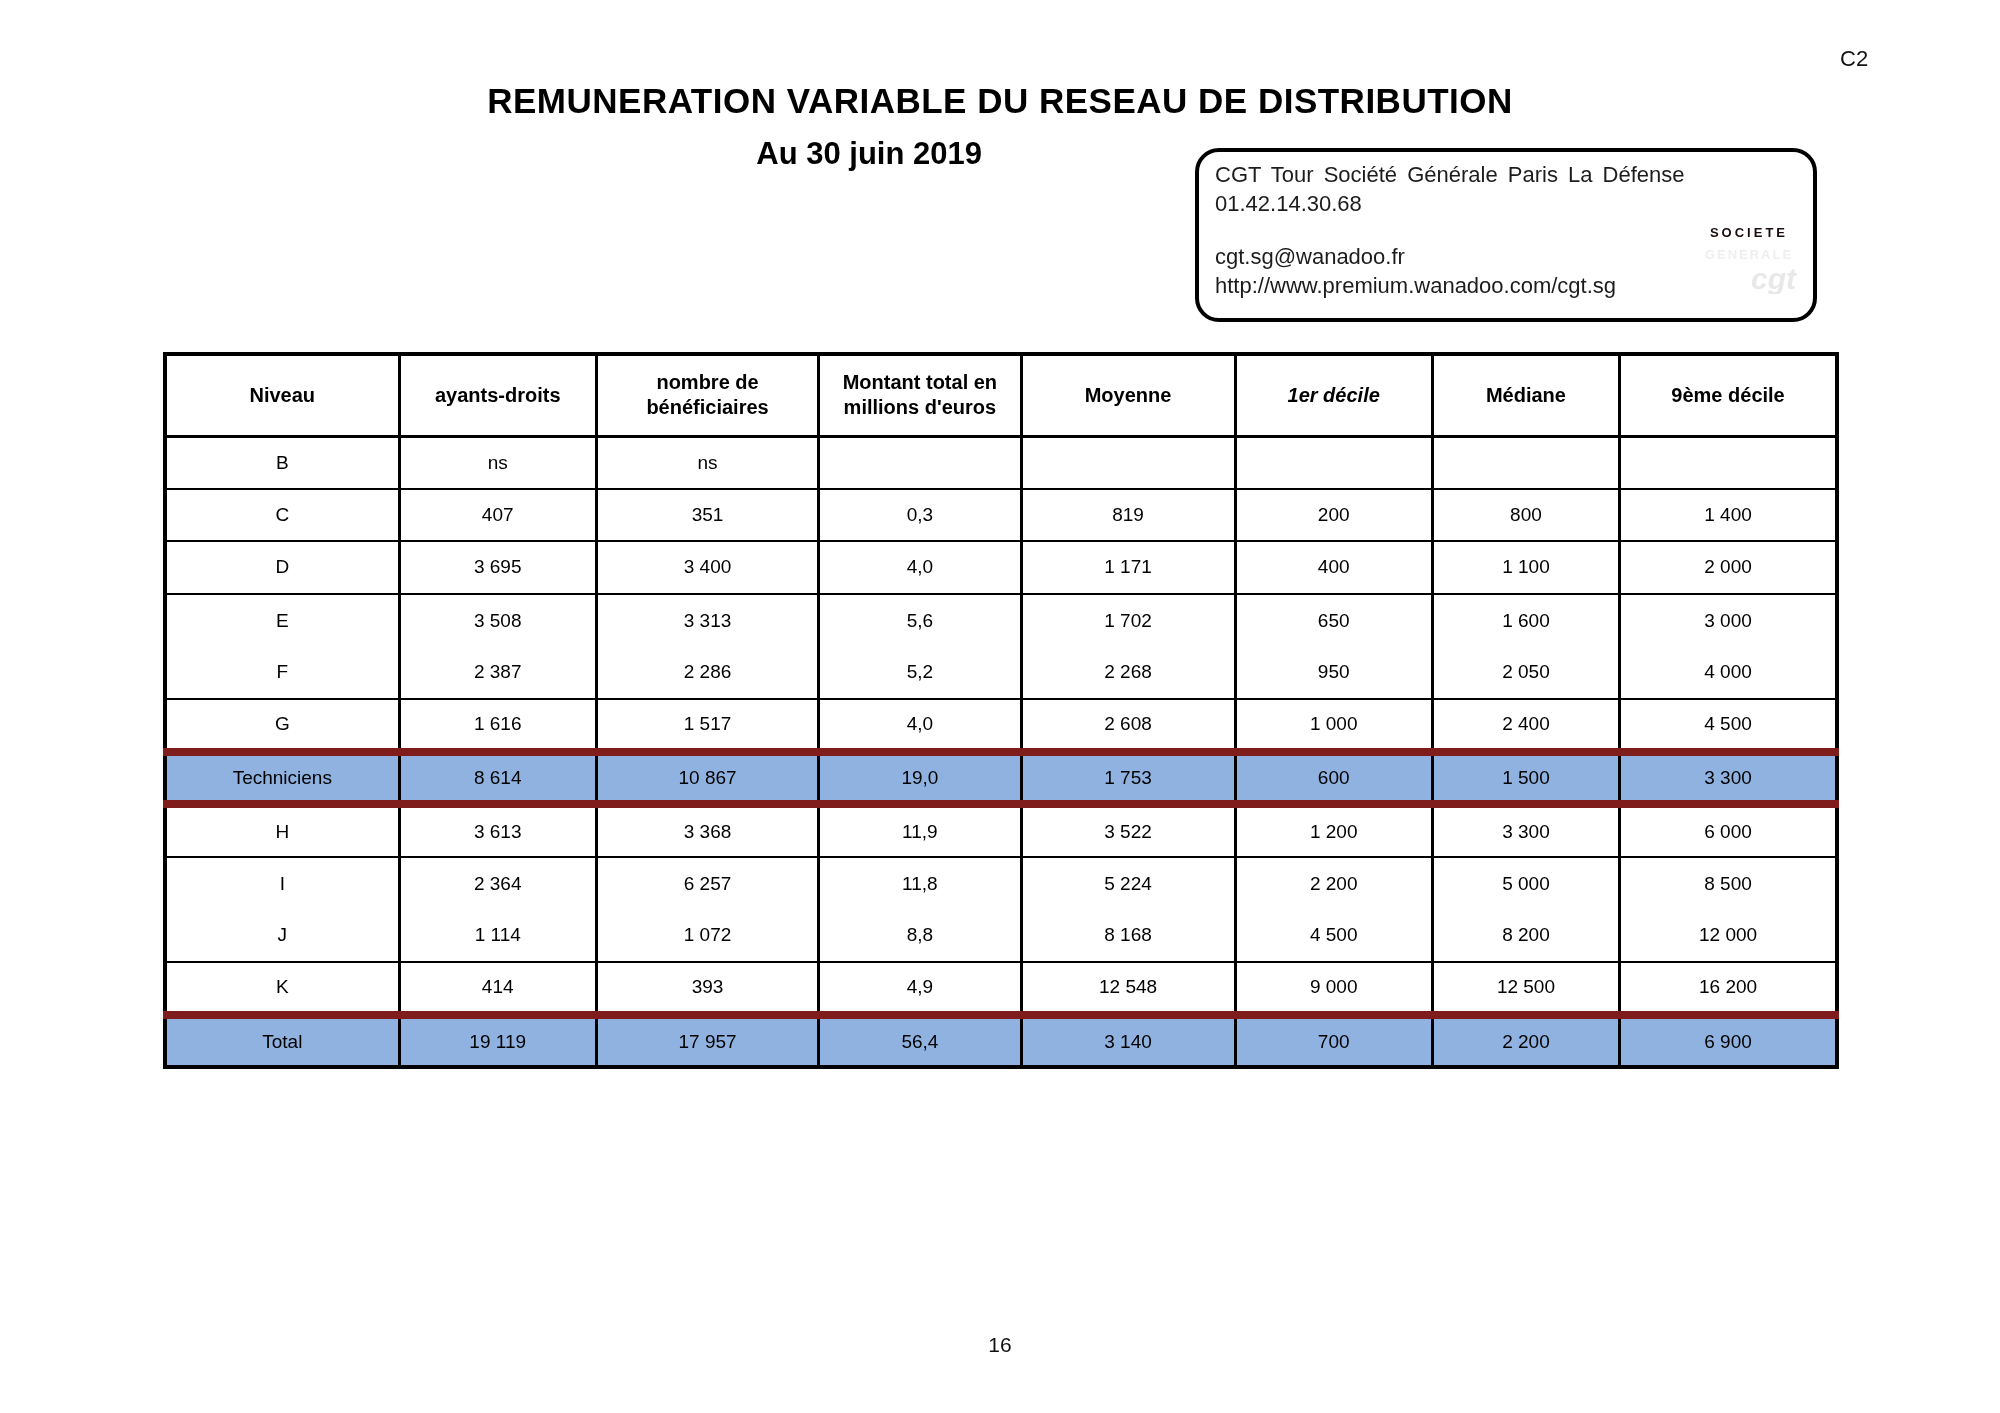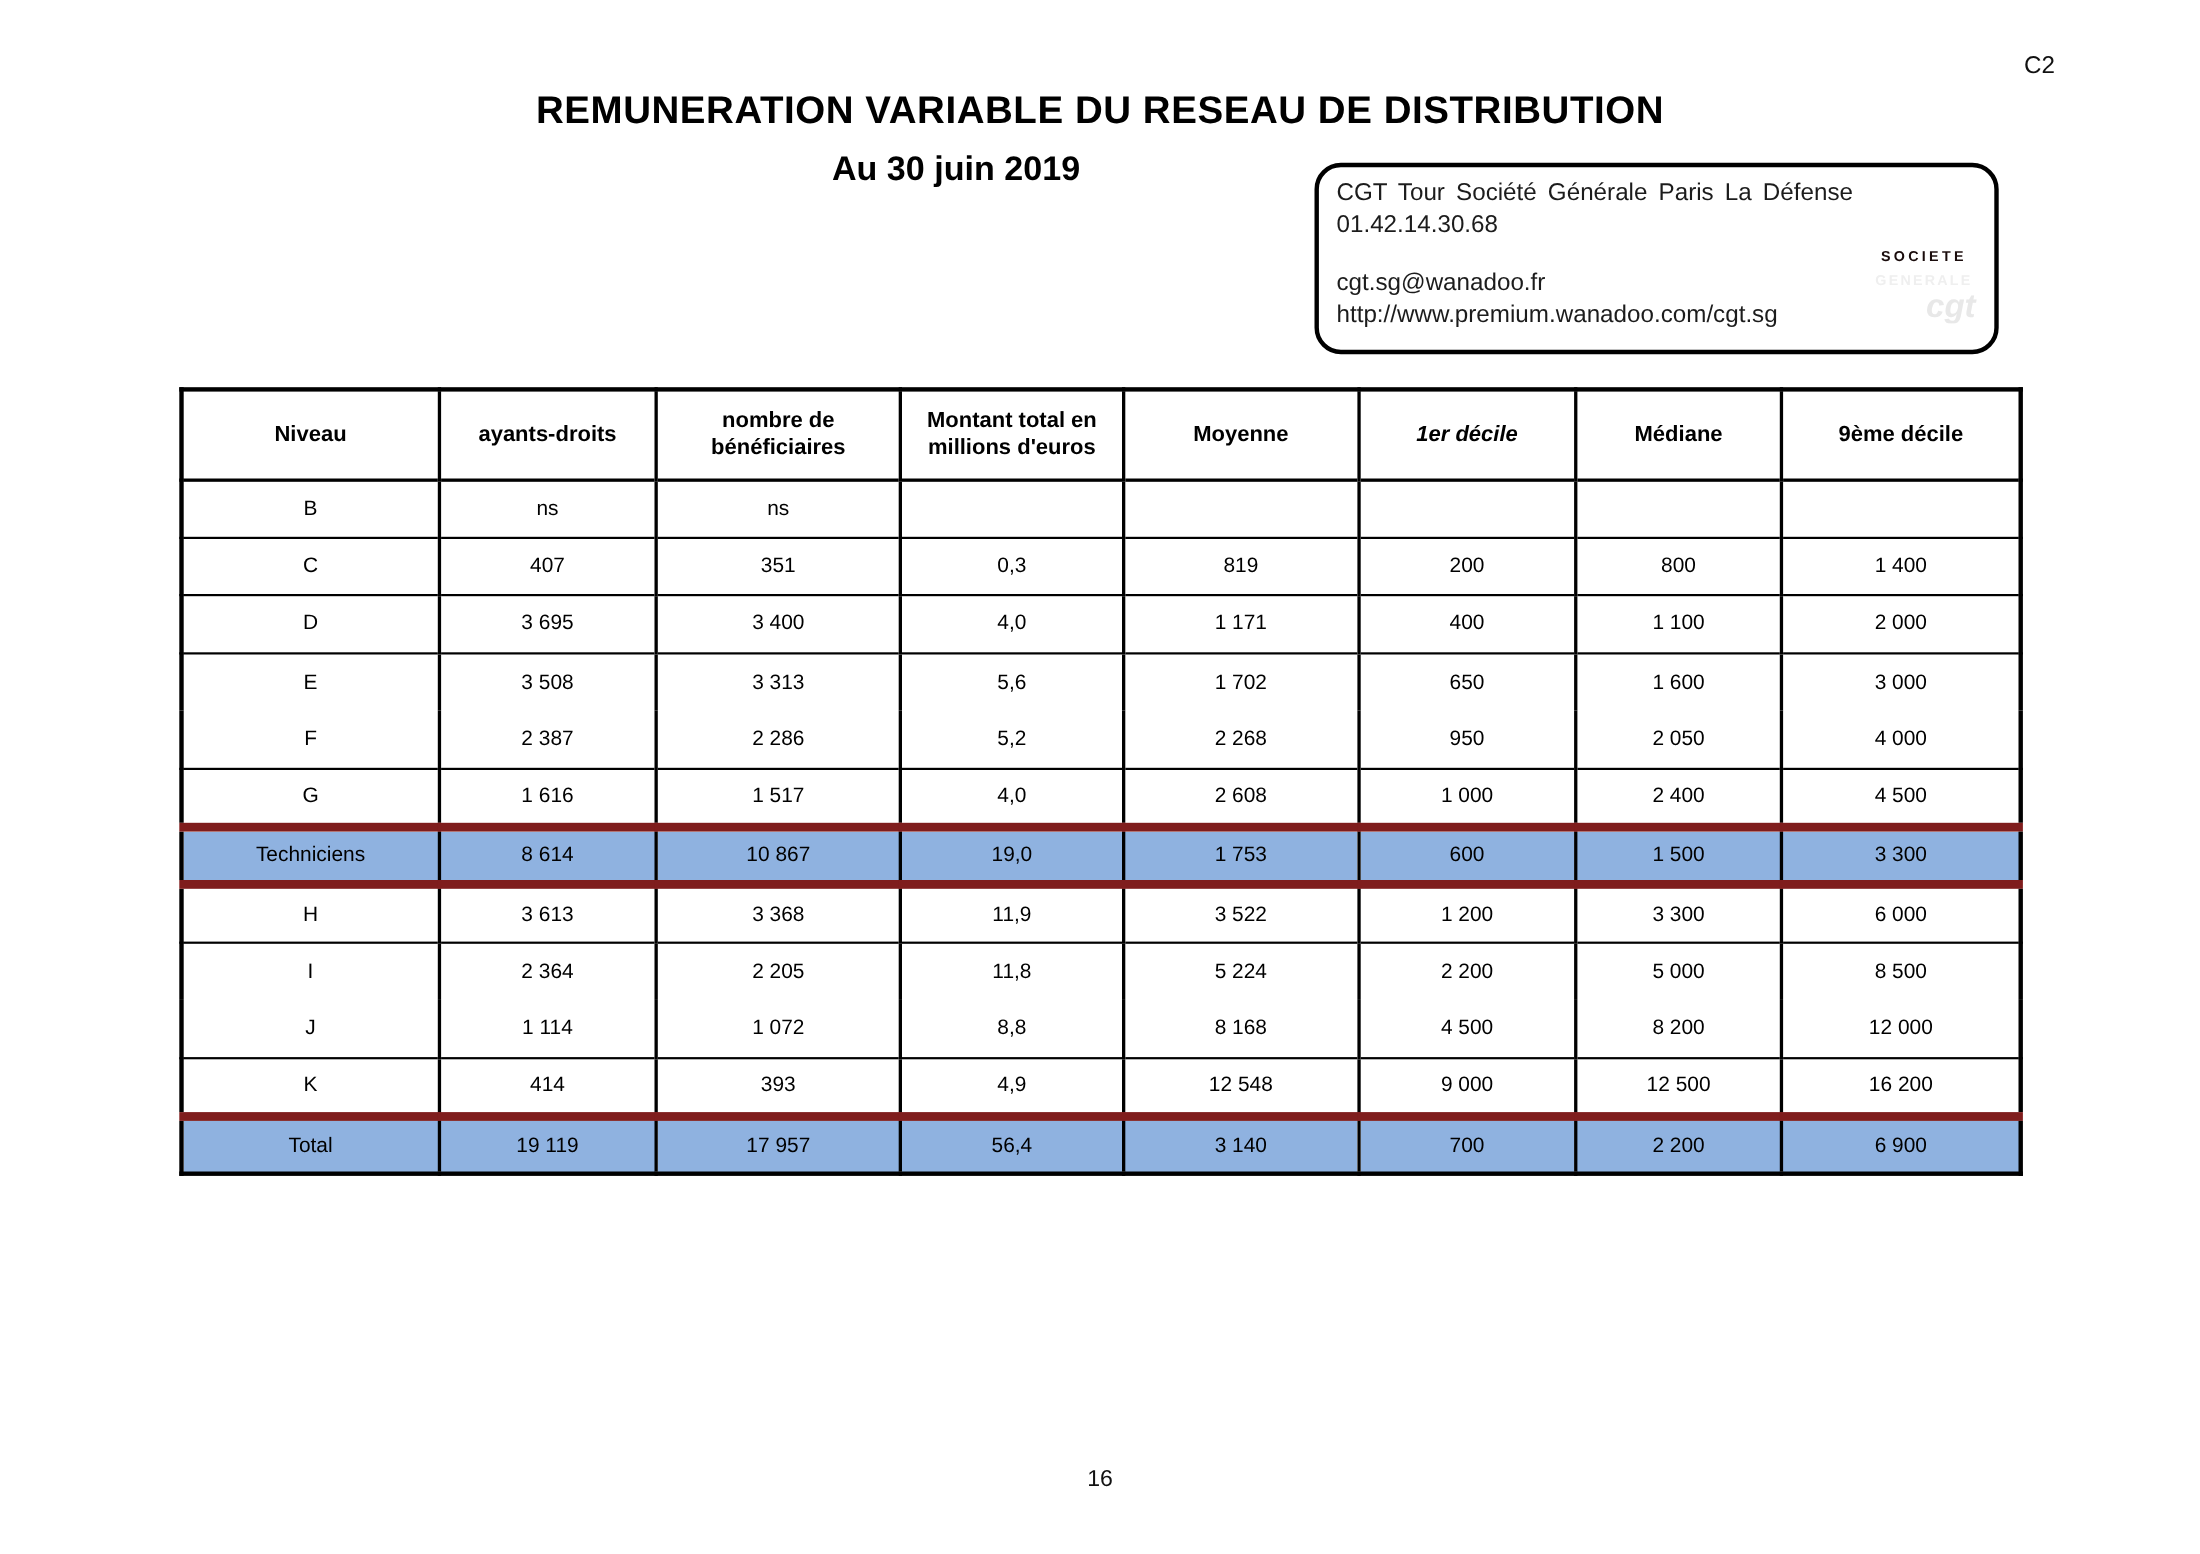--- a/index.html
+++ b/index.html
@@ -234,21 +234,21 @@
           <td>3 368</td>
           <td>11,9</td>
           <td>3 522</td>
           <td>1 200</td>
           <td>3 300</td>
           <td>6 000</td>
         </tr>
         <tr class="bt-thin">
           <td>I</td>
           <td>2 364</td>
-          <td>2 205</td>
+          <td>6 257</td>
           <td>11,8</td>
           <td>5 224</td>
           <td>2 200</td>
           <td>5 000</td>
           <td>8 500</td>
         </tr>
         <tr class="bt-none">
           <td>J</td>
           <td>1 114</td>
           <td>1 072</td>

